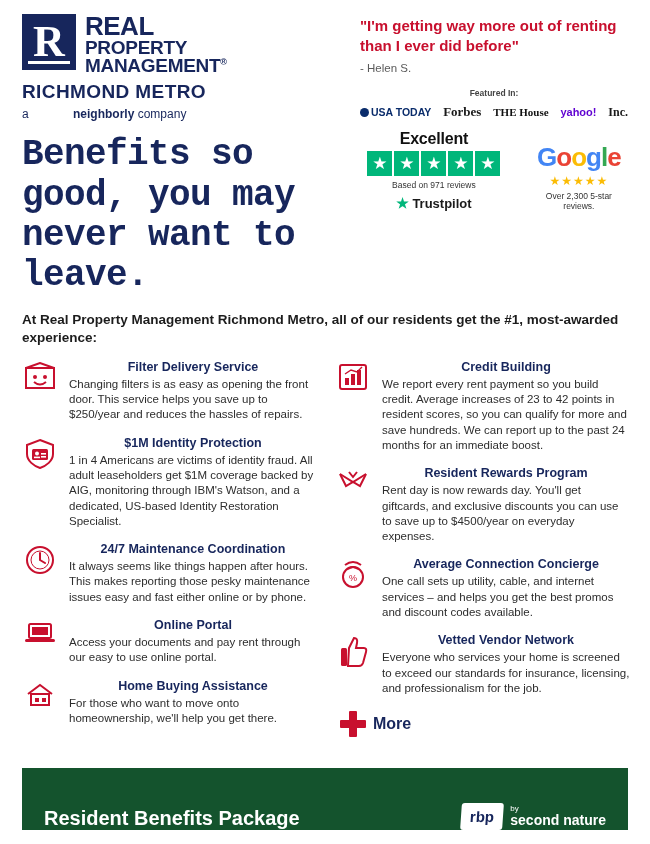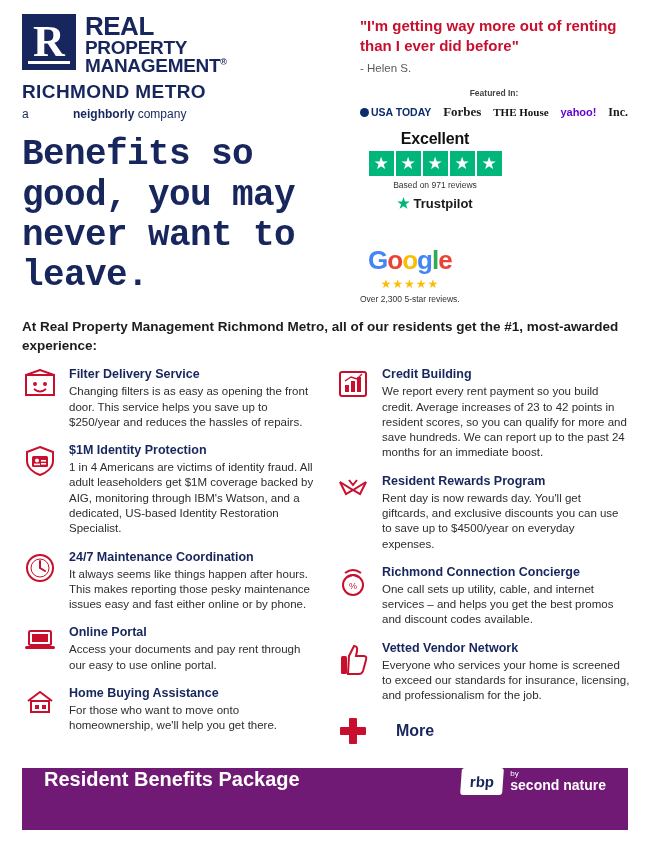--- a/index.html
+++ b/index.html
@@ -127,21 +127,20 @@
   .press.forbes { font-family:"Liberation Serif", serif; font-size:13px;}
   .press.house { font-family:"Liberation Serif", serif; font-size:11px; color:#111;}
   .press.yahoo { color:#5f01d1; font-size:11px;}
   .press.inc { font-family:"Liberation Serif", serif; font-size:12px;}
 
   .ratings-row {
     margin-top: 10px;
     display: flex;
     align-items: flex-start;
     gap: 22px;
-    flex-direction: column;
   }
   .trust-box { width: 150px; text-align: center; }
   .excellent {
     font-size: 16px;
     font-weight: bold;
     color: #111;
     letter-spacing: -0.2px;
   }
   .stars {
     margin-top: 3px;
@@ -205,49 +204,50 @@
     align-items: flex-start;
     justify-content: center;
     padding-top: 2px;
   }
   .b-title {
     font-size: 12.5px;
     font-weight: bold;
     color: #17265c;
     line-height: 1.2;
     margin-bottom: 2px;
+    text-align: center;
   }
   .b-text {
     font-size: 11.5px;
     line-height: 1.33;
     color: #2d2d2d;
   }
   .more-row {
     display: flex;
     align-items: center;
-    gap: 23px;
+    gap: 0;
     margin-top: 2px;
   }
   .more-row .b-icon { padding-top: 0; }
   .more-label {
     font-size: 16px;
     font-weight: bold;
     color: #17265c;
   }
 
   
   .footer {
     position: absolute;
     left: 22px;
     right: 22px;
     bottom: 14px;
     height: 62px;
-    background: #701a75;
-    display: flex;
-    align-items: flex-start;
+    background: #14532d;
+    display: flex;
+    align-items: flex-end;
     justify-content: space-between;
     padding: 0 22px;
   }
   .footer-title {
     color: #fff;
     font-size: 20px;
     font-weight: bold;
   }
   .rbp {
     display: flex;
@@ -451,21 +451,21 @@
       <div class="benefit">
         <div class="b-icon">
           <svg width="32" height="32" viewBox="0 0 32 32">
             <circle cx="16" cy="18" r="10" fill="none" stroke="#c8102e" stroke-width="2"></circle>
             <text x="16" y="22" font-size="9" fill="#c8102e" text-anchor="middle" font-family="Liberation Sans, sans-serif">%</text>
             <path d="M8 6 q8 -6 16 0" fill="none" stroke="#c8102e" stroke-width="2"></path>
             <path d="M11 10 q5 -4 10 0" fill="none" stroke="#c8102e" stroke-width="2"></path>
           </svg>
         </div>
         <div>
-          <div class="b-title">Richmond Connection Concierge</div>
+          <div class="b-title">Average Connection Concierge</div>
           <div class="b-text">One call sets up utility, cable, and internet services – and helps you get the best promos and discount codes available.</div>
         </div>
       </div>
 
       <div class="benefit">
         <div class="b-icon">
           <svg width="30" height="32" viewBox="0 0 30 32">
             <path d="M11 13 L16 3 q4 0 3 5 l-1 5 h8 q3 0 2 4 l-3 11 q-1 3 -4 3 h-11 Z" fill="none" stroke="#c8102e" stroke-width="2"></path>
             <rect x="3" y="13" width="6" height="18" rx="1.5" fill="#c8102e"></rect>
           </svg>

